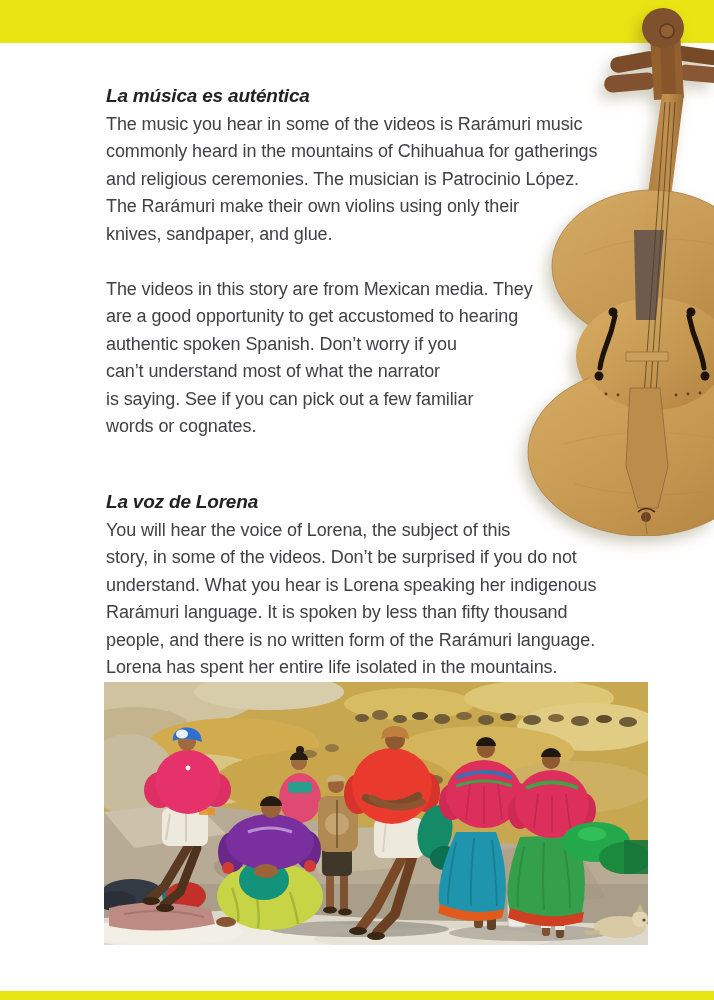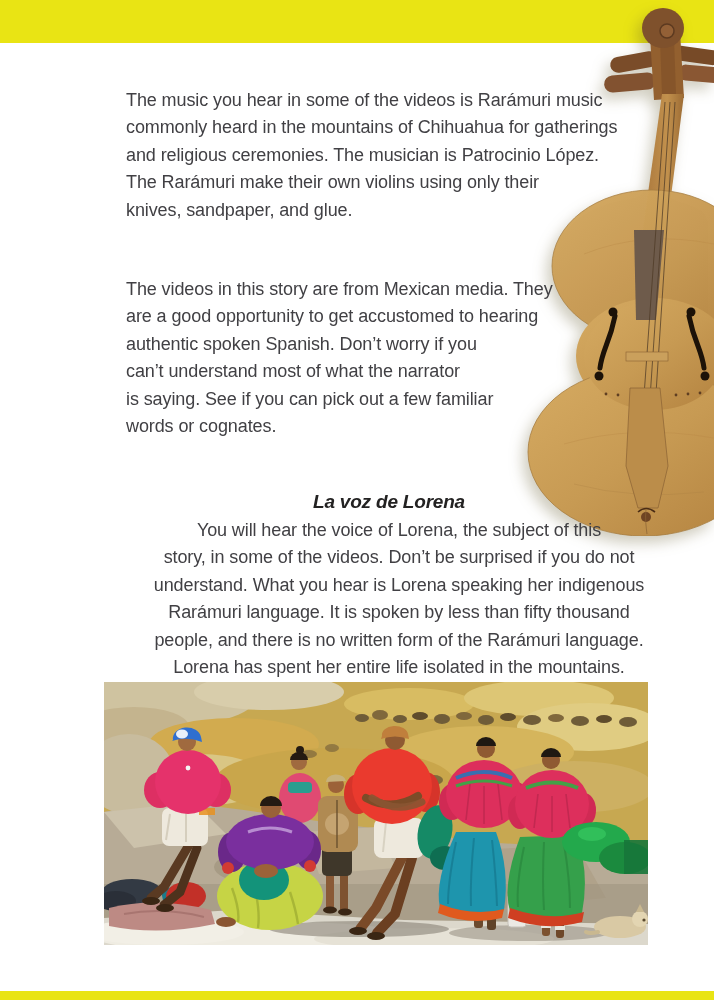--- a/index.html
+++ b/index.html
@@ -9,28 +9,28 @@
     font-family:"Liberation Sans", sans-serif;
   }
   .accent-bar{position:absolute;left:0;width:714px;background:var(--accent,#e9e414);}
   .accent-bar.top{top:0;height:43px;}
   .accent-bar.bottom{bottom:0;height:9px;}
   .violin{
     position:absolute;left:514px;top:4px;width:200px;height:532px;z-index:3;
     filter:drop-shadow(-5px 7px 7px rgba(95,85,40,.30));
   }
   .text-col{position:absolute;left:106px;width:566px;z-index:4;}
-  .sec-1{top:84px;} .sec-2{top:273px;} .sec-3{top:490px;text-align:center;}
+  .sec-1{top:84px;} .sec-2{top:273px;} .sec-3{top:490px;}
   .sec-heading{
     font-size:19px;font-weight:bold;font-style:italic;
     color:var(--heading_text,#232222);letter-spacing:-0.2px;line-height:24px;
   }
   .sec-body{
     margin-top:3px;font-size:18px;line-height:27.4px;
-    color:var(--body_text,#414044);letter-spacing:-0.1px;white-space:pre-line;margin-left:20px;
+    color:var(--body_text,#414044);letter-spacing:-0.1px;white-space:pre-line;
   }
   .photo{
     position:absolute;left:104px;top:682px;width:544px;height:263px;z-index:2;
     overflow:hidden;
   }
   .photo svg{display:block;width:100%;height:100%;}
 </style>
 </head>
 <body>
 
@@ -104,20 +104,21 @@
         <circle cx="92" cy="390" r="1.4"></circle>
           <circle cx="104" cy="391" r="1.4"></circle>
         <circle cx="162" cy="391" r="1.4"></circle>
           <circle cx="174" cy="390" r="1.4"></circle>
           <circle cx="186" cy="389" r="1.4"></circle>
       </g>
     </g>
   </svg>
 
   <div class="text-col sec-1">
+    <div class="sec-heading">La música es auténtica</div>
     <div class="sec-body">The music you hear in some of the videos is Rarámuri music
 commonly heard in the mountains of Chihuahua for gatherings
 and religious ceremonies. The musician is Patrocinio López.
 The Rarámuri make their own violins using only their
 knives, sandpaper, and glue.</div>
   </div>
 
   <div class="text-col sec-2">
     <div class="sec-body">The videos in this story are from Mexican media. They
 are a good opportunity to get accustomed to hearing

